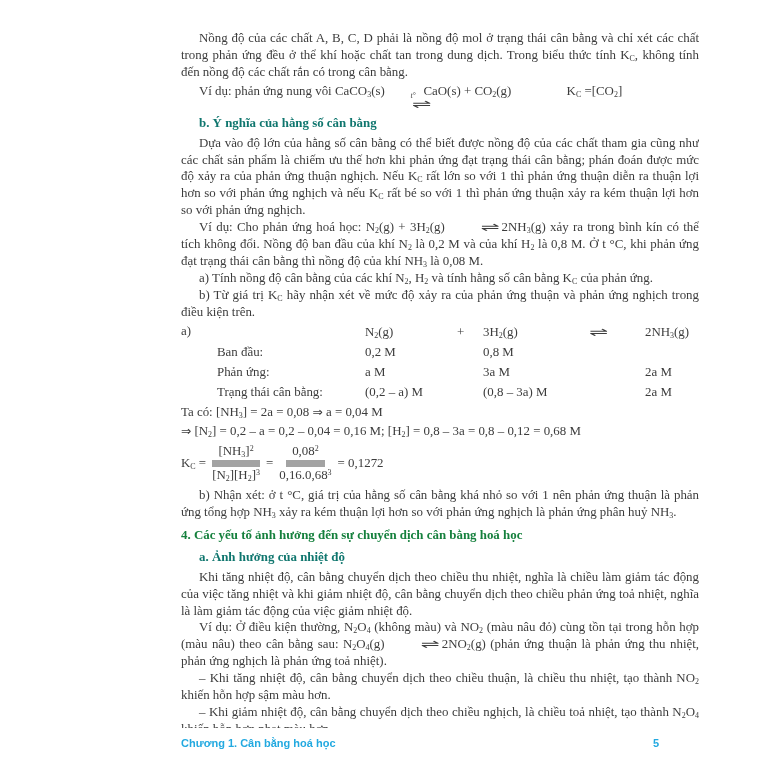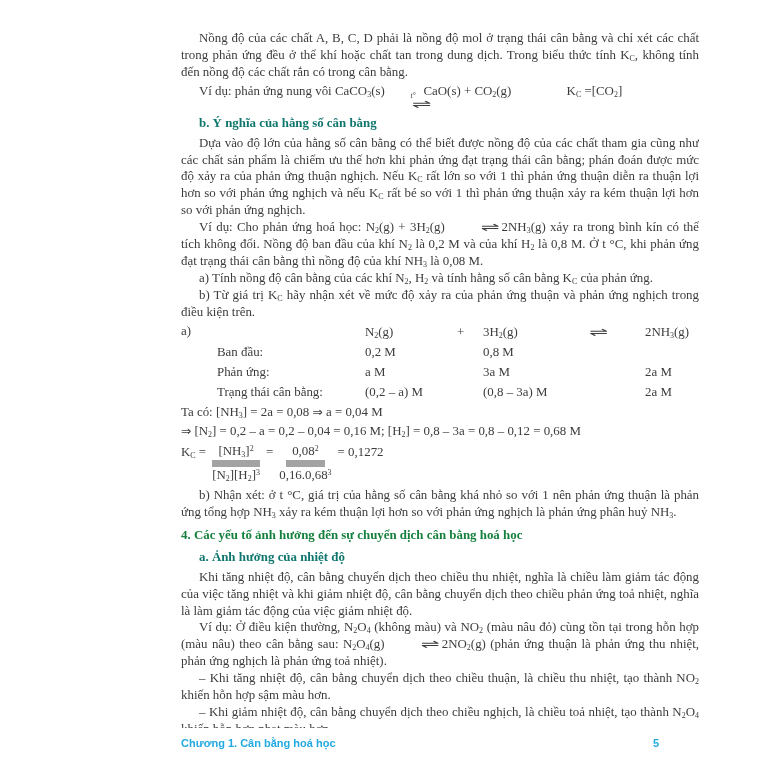--- a/index.html
+++ b/index.html
@@ -30,21 +30,21 @@
   .eqlab .lbl { font-size:8px; line-height:7px; font-style:italic; color:#4a4a4a; }
   .eqlab .glyph { display:inline-block; transform:scaleX(1.9); line-height:11px; font-family:"DejaVu Sans",sans-serif; font-size:0.95em; }
   .kc-inline { margin-left:52px;text-align:center; }
   
   .sol-a { display:flex; margin:2px 0 3px; }
   .sol-a .part-label { width:36px; flex:none; }
   .ice { display:grid; grid-template-columns:148px 92px 26px 100px 62px 92px; row-gap:2px; line-height:18px; }
   .ice .lab { text-align:left; }
   .ice .c { text-align:left; }
   
-  .formula { display:flex; margin:5px 0 4px; }
+  .formula { display:flex; align-items:center; margin:5px 0 4px; }
   .frac { display:inline-flex; flex-direction:column; align-items:center; margin:0 6px; line-height:1.15; }
   .frac .num { padding:0 6px 1px; border-bottom:7px solid #a3a3a3; }
   .frac .den { padding-top:1px; }
   .footer {
     position:absolute; left:145px; top:736px; width:478px;
     display:flex; justify-content:space-between; align-items:baseline;
     font-family:"Liberation Sans","DejaVu Sans",sans-serif;
     font-weight:bold; font-size:11px;
   }
 </style>

